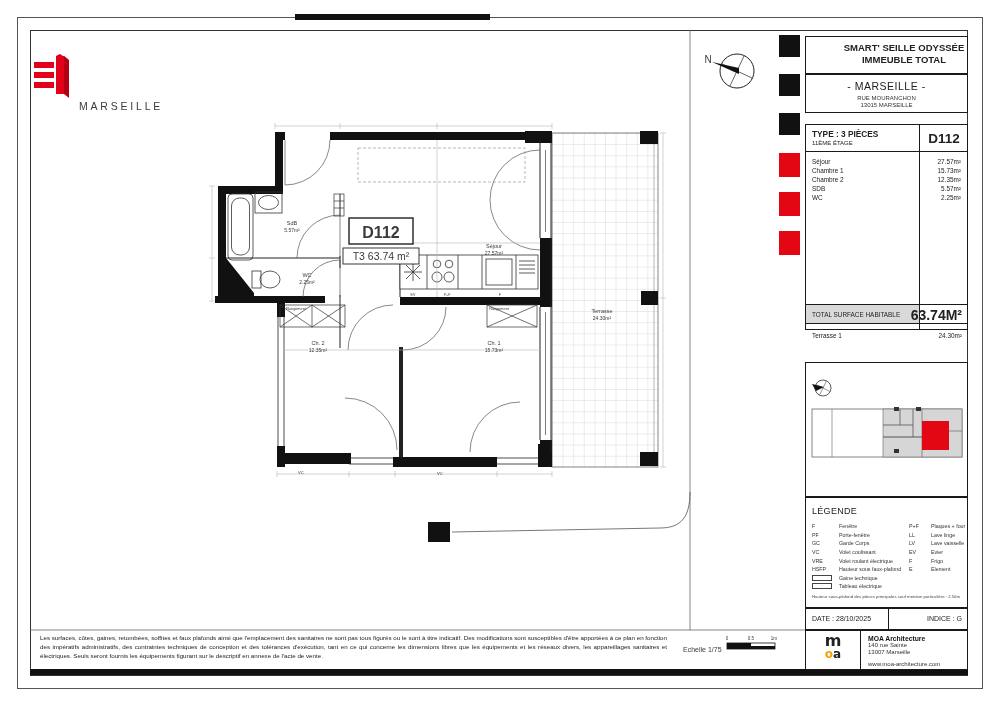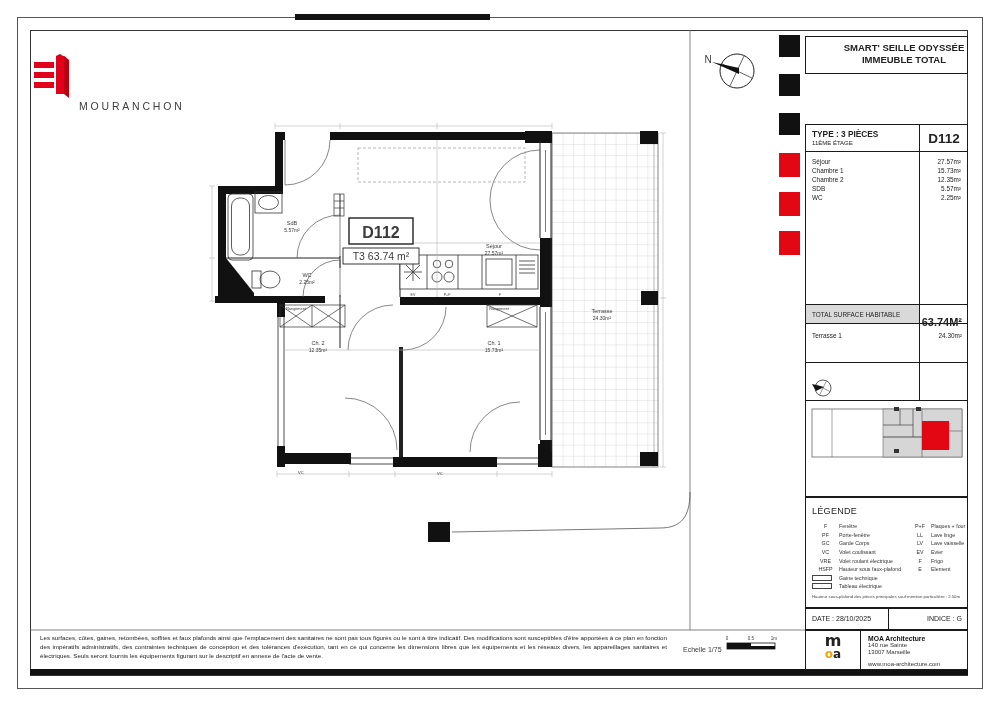--- a/index.html
+++ b/index.html
@@ -16,21 +16,21 @@
   .addr{font-size:6px;line-height:7px;margin-top:3px;color:#333;}
   
   .tt-divider{position:absolute;left:113px;top:0;bottom:0;border-left:1px solid #1a1a1a;}
   .tt-header{position:absolute;left:0;top:0;width:100%;height:27px;border-bottom:1px solid #1a1a1a;box-sizing:border-box;}
   .tt-type{position:absolute;left:6px;top:4px;font-size:8.3px;font-weight:bold;}
   .tt-floor{position:absolute;left:6px;top:15px;font-size:6px;}
   .tt-unit{position:absolute;left:113px;top:0;width:50px;height:27px;display:flex;align-items:center;justify-content:center;font-size:13.5px;font-weight:bold;}
   .tt-row{position:absolute;left:0;width:100%;display:flex;justify-content:space-between;font-size:6.4px;box-sizing:border-box;padding:0 6px;}
   .tt-total{position:absolute;left:0;top:179px;width:100%;height:20px;border-top:1px solid #1a1a1a;border-bottom:1px solid #1a1a1a;box-sizing:border-box;}
   .tt-total-left{position:absolute;left:0;top:0;width:113px;height:100%;background:#d9d9d9;font-size:6.4px;display:flex;align-items:center;padding-left:6px;box-sizing:border-box;}
-  .tt-total-val{position:absolute;right:5px;top:11px;font-size:11px;font-weight:bold;padding-left:37px;}
+  .tt-total-val{position:absolute;right:5px;top:2px;font-size:14px;font-weight:bold;padding-left:37px;}
   .tt-terr{position:absolute;left:0;top:199px;width:100%;height:24px;font-size:6.4px;box-sizing:border-box;}
   .tt-terr-name{position:absolute;left:6px;top:8px;}
   .tt-terr-val{position:absolute;right:5px;top:8px;}
   
   .lg-title{position:absolute;left:6px;top:8px;font-size:9px;letter-spacing:.3px;}
   .lg-col{position:absolute;top:24px;font-size:5.3px;color:#333;}
   .lg-col .row{display:flex;height:8.6px;align-items:center;}
   .lg-abbr{width:27px;flex:none;}
   .lg-abbr-r{width:22px;flex:none;}
   .lg-icon{width:20px;height:6px;border:.8px solid #444;flex:none;margin-right:7px;box-sizing:border-box;}
@@ -272,36 +272,43 @@
   <svg class="abs" style="left:34px;top:54px" width="40" height="50" viewBox="0 0 40 50">
     <g fill="#E2001A">
       <rect x="0" y="8" width="20" height="6"></rect>
       <rect x="0" y="18" width="20" height="6"></rect>
       <rect x="0" y="28" width="20" height="6"></rect>
       <rect x="22" y="2" width="8" height="38"></rect>
       <polygon points="30,2 35,6 35,44 30,40" fill="#b50013"></polygon>
       <polygon points="22,2 26,0 35,6 30,2" fill="#d20017"></polygon>
     </g>
   </svg>
-  <div class="eif-sub">MOURANCHON</div>
+  <div class="eif-sub">MARSEILLE</div>
 
   <div class="mark abs" style="top:35px;height:22px;background:#111"></div>
   <div class="mark abs" style="top:74px;height:22px;background:#111"></div>
   <div class="mark abs" style="top:113px;height:22px;background:#111"></div>
   <div class="mark abs" style="top:153px;height:24px;background:#E30613"></div>
   <div class="mark abs" style="top:192px;height:24px;background:#E30613"></div>
   <div class="mark abs" style="top:231px;height:24px;background:#E30613"></div>
 
   <div class="box tb-center" style="left:805px;top:36px;width:163px;height:38px;padding-top:5px;padding-left:35px;">
     <div class="proj-line">SMART' SEILLE ODYSSÉE</div>
     <div class="proj-line">IMMEUBLE TOTAL</div>
   </div>
 
-
-  <div class="box" style="left:805px;top:124px;width:163px;height:277px;">
+  <div class="box tb-center" style="left:805px;top:74px;width:163px;height:39px;">
+    <div class="city">- MARSEILLE -</div>
+    <div class="addr">
+      <div>RUE MOURANCHON</div>
+      <div>13015 MARSEILLE</div>
+    </div>
+  </div>
+
+  <div class="box" style="left:805px;top:124px;width:163px;height:206px;">
     <div class="tt-divider"></div>
     <div class="tt-header">
       <div class="tt-type">TYPE : 3 PIÈCES</div>
       <div class="tt-floor">11ÈME ÉTAGE</div>
       <div class="tt-unit">D112</div>
     </div>
     <div class="tt-row" style="top:33px;">
       <span>Séjour</span>
         <span>27.57m²</span>
     </div>
@@ -350,21 +357,21 @@
         <line x1="116" y1="46" x2="116" y2="94" stroke="#555" stroke-width="0.6"></line>
         <rect x="88" y="44" width="5" height="4" fill="#333"></rect>
         <rect x="110" y="44" width="5" height="4" fill="#333"></rect>
         <rect x="88" y="86" width="5" height="4" fill="#333"></rect>
         <rect x="116" y="58" width="27" height="29" fill="#E30613"></rect>
         <line x1="143" y1="68" x2="156" y2="68" stroke="#555" stroke-width="0.6"></line>
       </g>
     </svg>
   </div>
 
-  <div class="box" style="left:805px;top:497px;width:163px;height:111px;text-align:center;">
+  <div class="box" style="left:805px;top:497px;width:163px;height:111px;">
     <div class="lg-title">LÉGENDE</div>
     <div class="lg-col" style="left:6px;width:96px;">
       <div class="row">
           <span class="lg-abbr">F</span>
           <span>Fenêtre</span>
         </div>
       <div class="row">
           <span class="lg-abbr">PF</span>
           <span>Porte-fenêtre</span>
         </div>

